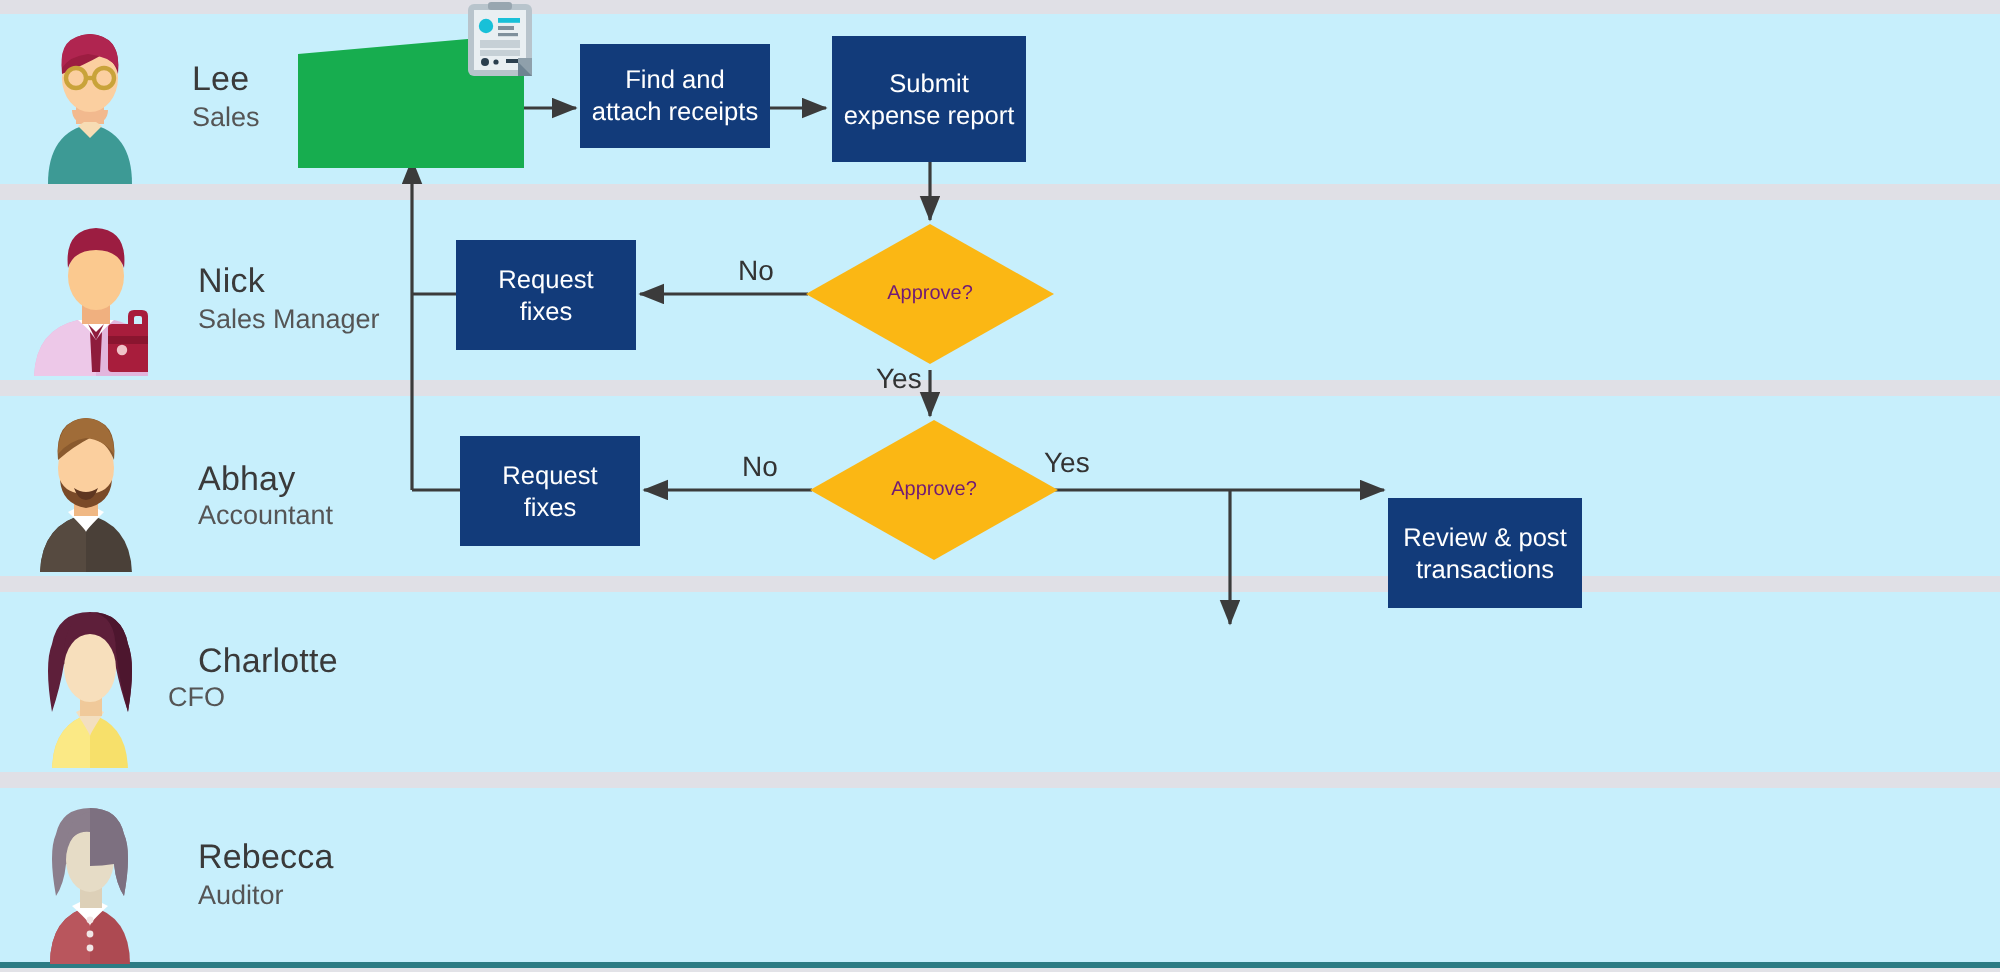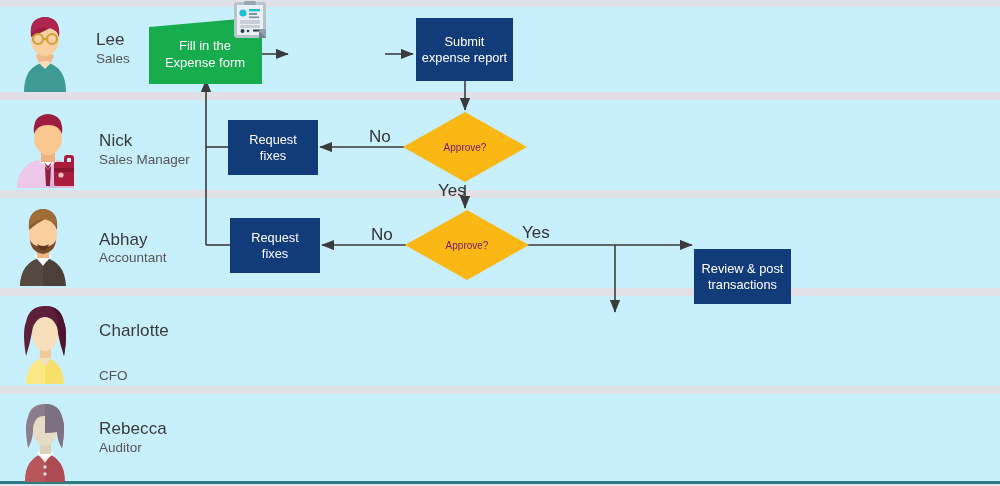--- a/index.html
+++ b/index.html
@@ -93,21 +93,21 @@
     position: absolute;
     color: #ffffff;
     font-size: 13px;
     line-height: 1.3;
     text-align: center;
     width: 110px;
   }
   .edge-label {
     position: absolute;
     color: #333333;
-    font-size: 17px;
+    font-size: 14px;
     white-space: nowrap;
   }
   svg.overlay {
     position: absolute;
     left: 0;
     top: 0;
     width: 1000px;
     height: 486px;
     pointer-events: none;
   }
@@ -193,21 +193,21 @@
       <path d="M14 88 q0-24 19-29 v29 z" fill="#fbe985"></path>
       <path d="M26 58 q7 11 7 12 q0-1 7-12 l-4-2 h-6z" fill="#f3dfc0"></path>
       <rect x="28" y="48" width="11" height="12" fill="#f0c99a"></rect>
       <path d="M14 58 q-4-24 0-34 q3-16 19-16 q16 0 19 16 q4 10 0 34 q-4-12 -6-22 q-13 3 -26-2 q-2 12 -6 24z" fill="#5e1f3a"></path>
       <ellipse cx="33" cy="36" rx="13" ry="17" fill="#f7dfbc"></ellipse>
       <path d="M20 28 q1-18 13-19 q12 1 13 19 q-4-10 -13-9 q-9-1 -13 9z" fill="#5e1f3a"></path>
       <path d="M33 8 q13 1 13 20 q2 16 6 30 q4-24 0-34 q-3-16 -19-16z" fill="#4d162e"></path>
     </svg>
   </div>
   <div class="actor-name" style="left:99px;top:321px;">Charlotte</div>
-  <div class="actor-role" style="left:99px;top:341px;margin-top:27px;">CFO</div>
+  <div class="actor-role" style="left:84px;top:341px;">CFO</div>
 
   <div class="avatar" style="left:12px;top:396px;">
     <svg viewBox="0 0 66 86" width="66" height="86">
       <path d="M13 86 q0-24 20-29 q20 5 20 29 z" fill="#ad4a52"></path>
       <path d="M13 86 q0-24 20-29 v29 z" fill="#b9565d"></path>
       <path d="M24 57 q9 8 9 10 q0-2 9-10 l-4-2 h-10z" fill="#ffffff"></path>
       <rect x="28" y="46" width="11" height="12" fill="#ddd0b8"></rect>
       <path d="M16 52 q-4-22 0-31 q3-13 17-13 q14 0 17 13 q4 9 0 31 q-4-6 -5-16 q-12 3 -24 0 q-1 10-5 16z" fill="#8b7e8c"></path>
       <ellipse cx="33" cy="34" rx="12" ry="16" fill="#e6dcc6"></ellipse>
       <path d="M21 28 q1-17 12-18 q11 1 12 18 q-4-9 -12-8 q-8-1 -12 8z" fill="#8b7e8c"></path>
@@ -249,24 +249,20 @@
       <path d="M519,245 H692" marker-end="url(#arw)"></path>
 
       <path d="M615,245 V312" marker-end="url(#arw)"></path>
     </g>
   </svg>
 
   <div class="green-shape" style="left:149px;top:17px;">
     <svg viewBox="0 0 113 67" width="113" height="67">
       <polygon points="0,10 113,0 113,67 0,67" fill="#17ad4f"></polygon>
     </svg>
-  </div>
-  <div class="green-label" style="left:150px;top:38px;">
-    <span>Fill in the</span><br>
-    <span>Expense form</span>
   </div>
 
   <div class="doc-icon" style="left:231px;top:1px;">
     <svg viewBox="0 0 38 38" width="38" height="38">
       <rect x="3" y="1" width="32" height="36" rx="3" fill="#b8c4cc"></rect>
       <rect x="6" y="4" width="26" height="30" fill="#e9eff2"></rect>
       <rect x="13" y="0" width="12" height="4" rx="1.6" fill="#98a6b0"></rect>
       <circle cx="12" cy="12" r="3.6" fill="#18c0d8"></circle>
       <rect x="18" y="8" width="11" height="2.4" fill="#18c0d8"></rect>
       <rect x="18" y="12" width="8" height="2" fill="#7f909c"></rect>
@@ -274,20 +270,26 @@
       <rect x="9" y="19" width="20" height="4" fill="#c6d0d6"></rect>
       <rect x="9" y="24" width="20" height="3" fill="#c6d0d6"></rect>
       <circle cx="11.5" cy="30" r="2" fill="#2b3f4e"></circle>
       <circle cx="17" cy="30" r="1.3" fill="#2b3f4e"></circle>
       <rect x="22" y="28.5" width="6" height="2" fill="#2b3f4e"></rect>
       <polygon points="28,28 35,28 35,37 28,37" fill="#8fa0ab"></polygon>
       <polygon points="28,30 35,37 28,37" fill="#6f8392"></polygon>
     </svg>
   </div>
 
+  <div class="node process" style="left:290px;top:22px;width:95px;height:52px;">
+    <div>
+      <span>Find and</span><br>
+      <span>attach receipts</span>
+    </div>
+  </div>
 
   <div class="node process" style="left:416px;top:18px;width:97px;height:63px;">
     <div>
       <span>Submit</span><br>
       <span>expense report</span>
     </div>
   </div>
 
   <div class="node process" style="left:228px;top:120px;width:90px;height:55px;">
     <div>

